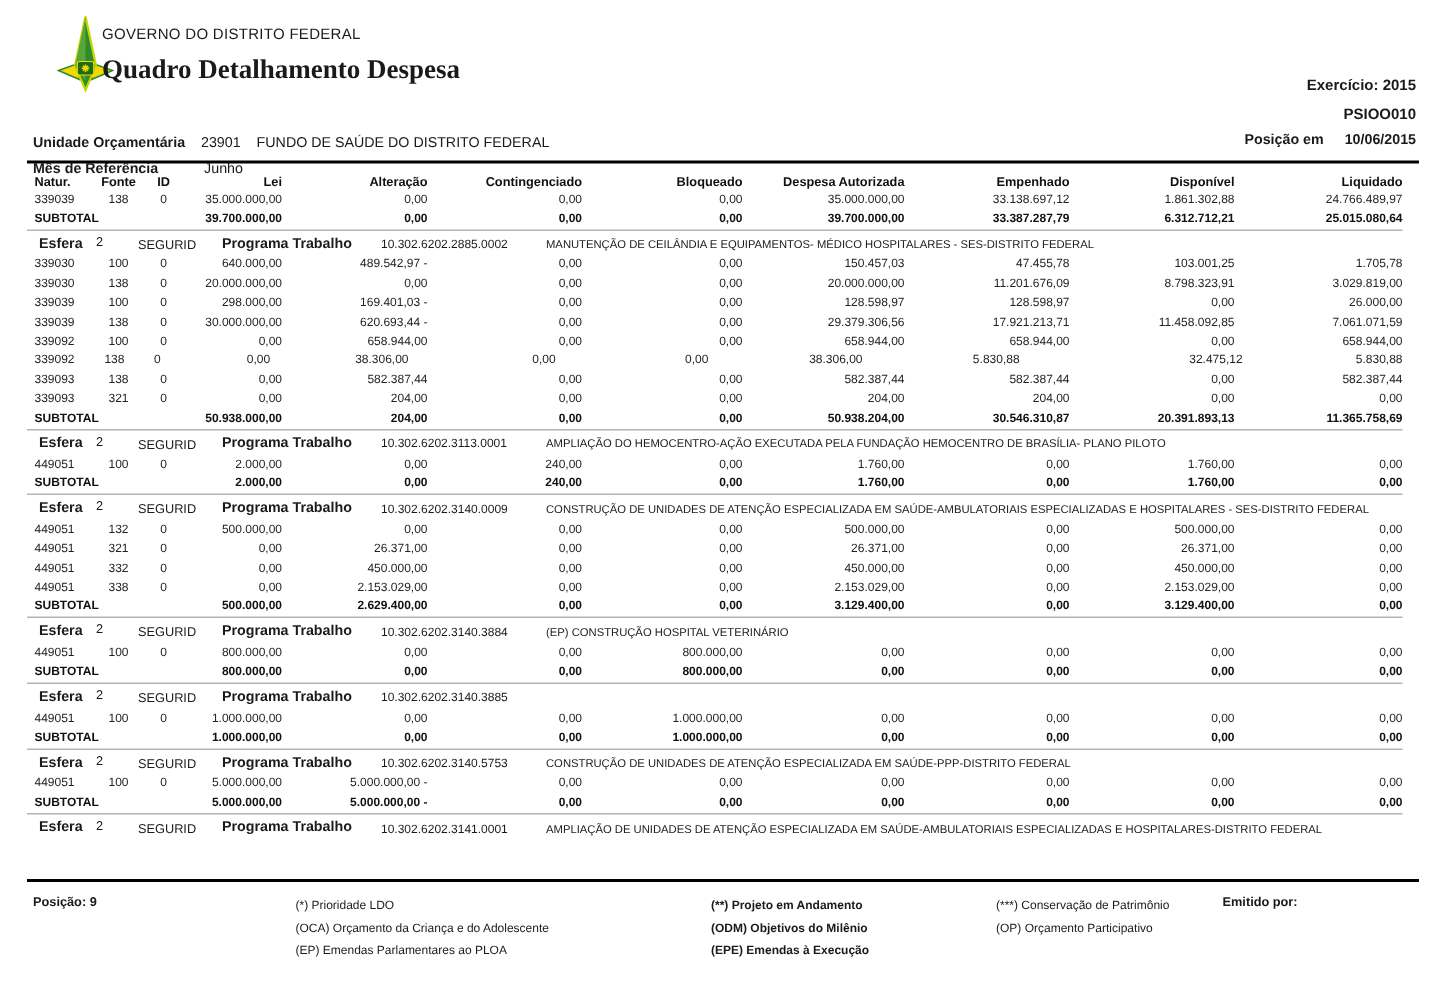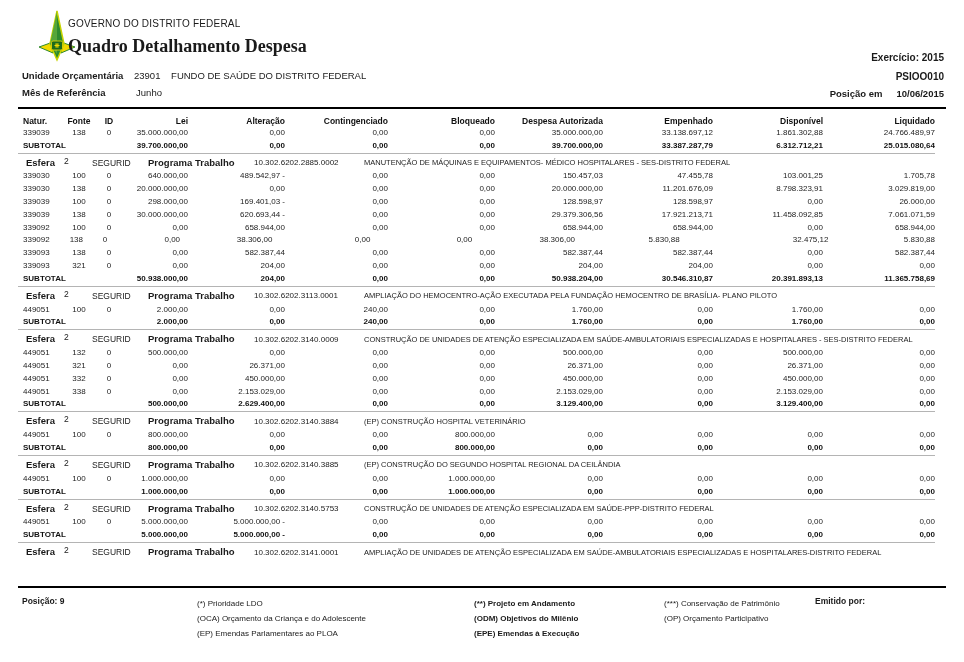--- a/index.html
+++ b/index.html
@@ -7,21 +7,21 @@
   body { font-family:"Liberation Sans", sans-serif; color:#1a1a1a; position:relative; }
   .page { position:relative; width:964px; height:662px; padding:8px 18px 0 18px; }
 
   
   .hdr { position:relative; height:62px; }
   .logo { position:absolute; left:20px; top:2px; }
   .org-name { position:absolute; left:50px; top:10px; font-size:10px; font-weight:normal; letter-spacing:.2px; }
   .report-title { position:absolute; left:50px; top:28px; font-family:"Liberation Serif", serif; font-size:18px; font-weight:bold; }
   .exercicio { position:absolute; right:2px; top:44px; font-size:10px; font-weight:bold; }
   .meta { position:relative; font-size:9.5px; height:34px; }
-  .meta-row { position:absolute; left:4px; white-space:nowrap; }
+  .meta-row { position:absolute; left:4px; white-space:nowrap;margin-top:20px; }
   .meta-row.r1 { top:0; }
   .meta-row.r2 { top:17px; }
   .meta-lbl { font-weight:bold; display:inline-block; }
   .meta-code { margin-left:8px; }
   .meta-val { margin-left:8px; }
   .sys-code { position:absolute; right:2px; top:1px; font-size:10px; font-weight:bold; }
   .posicao { position:absolute; right:2px; top:18px; font-size:9.5px; font-weight:bold; }
   .posicao .gap { display:inline-block; width:14px; }
   .rule { border-top:2px solid #000; margin-top:3px; }
 
@@ -126,21 +126,21 @@
         <div class="cell ar b" style="width: 110px;">33.387.287,79</div>
         <div class="cell ar b" style="width: 110px;">6.312.712,21</div>
         <div class="cell ar b" style="width: 112px;">25.015.080,64</div>
       </div>
       <div class="esfera-row">
         <span class="es-lbl">Esfera</span>
         <span class="es-val">2</span>
         <span class="es-reg">SEGURID</span>
         <span class="es-pt">Programa Trabalho</span>
         <span class="es-code">10.302.6202.2885.0002</span>
-        <span class="es-desc">MANUTENÇÃO DE MÁQUINAS E EQUIPAMENTOS- MÉDICO HOSPITALARES - SES-DISTRITO FEDERAL</span>
+        <span class="es-desc">MANUTENÇÃO DE CEILÂNDIA E EQUIPAMENTOS- MÉDICO HOSPITALARES - SES-DISTRITO FEDERAL</span>
       </div>
       <div class="trow">
         <div class="cell al" style="width: 44px;">339030</div>
         <div class="cell ac" style="width: 34px;">100</div>
         <div class="cell ac" style="width: 26px;">0</div>
         <div class="cell ar" style="width: 66px;">640.000,00</div>
         <div class="cell ar" style="width: 97px;">489.542,97 -</div>
         <div class="cell ar" style="width: 103px;">0,00</div>
         <div class="cell ar" style="width: 107px;">0,00</div>
         <div class="cell ar" style="width: 108px;">150.457,03</div>
@@ -384,21 +384,20 @@
         <div class="cell ar b" style="width: 110px;">0,00</div>
         <div class="cell ar b" style="width: 110px;">0,00</div>
         <div class="cell ar b" style="width: 112px;">0,00</div>
       </div>
       <div class="esfera-row">
         <span class="es-lbl">Esfera</span>
         <span class="es-val">2</span>
         <span class="es-reg">SEGURID</span>
         <span class="es-pt">Programa Trabalho</span>
         <span class="es-code">10.302.6202.3140.3885</span>
-        <span class="es-desc">(EP) CONSTRUÇÃO DO SEGUNDO HOSPITAL REGIONAL DA CEILÂNDIA</span>
       </div>
       <div class="trow">
         <div class="cell al" style="width: 44px;">449051</div>
         <div class="cell ac" style="width: 34px;">100</div>
         <div class="cell ac" style="width: 26px;">0</div>
         <div class="cell ar" style="width: 66px;">1.000.000,00</div>
         <div class="cell ar" style="width: 97px;">0,00</div>
         <div class="cell ar" style="width: 103px;">0,00</div>
         <div class="cell ar" style="width: 107px;">1.000.000,00</div>
         <div class="cell ar" style="width: 108px;">0,00</div>

